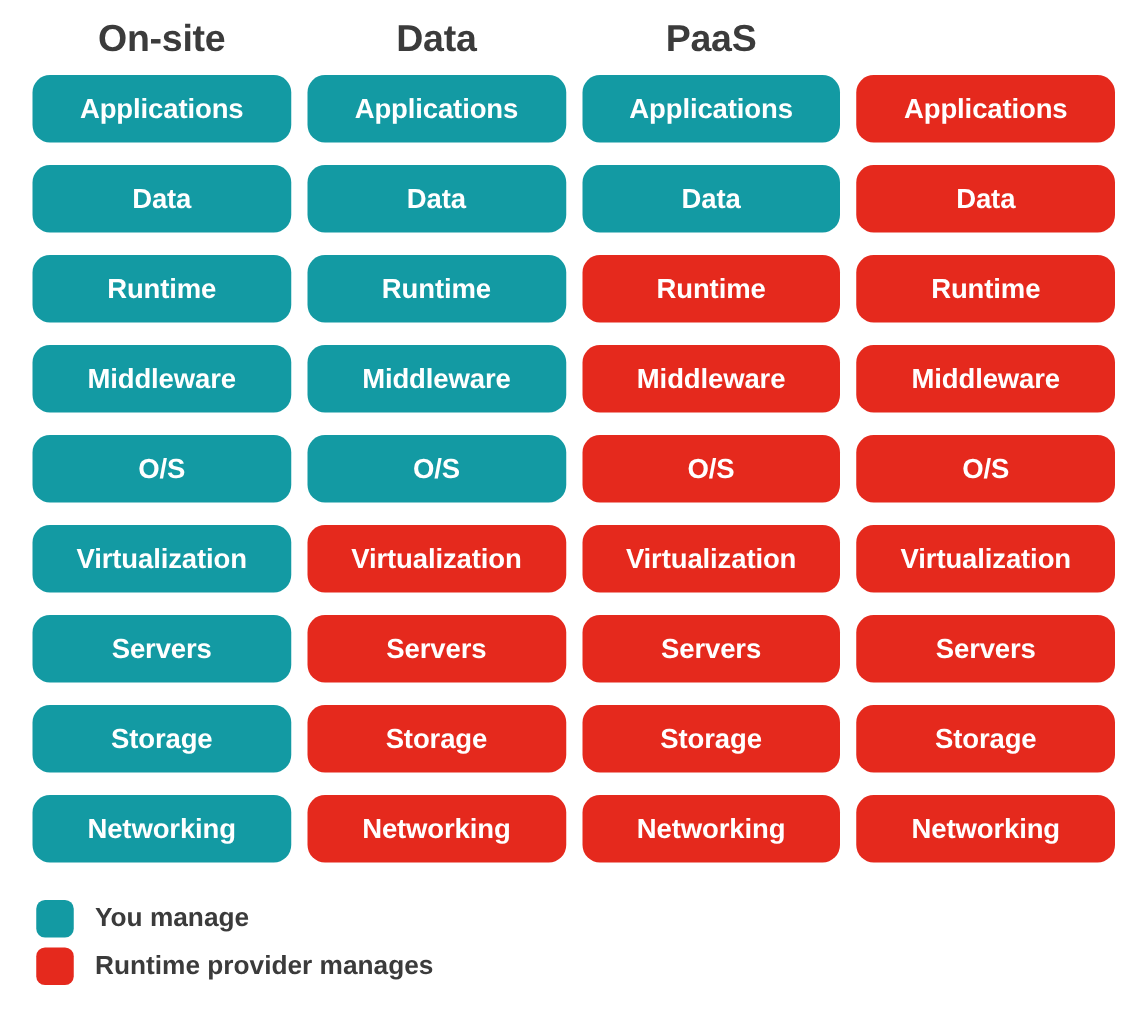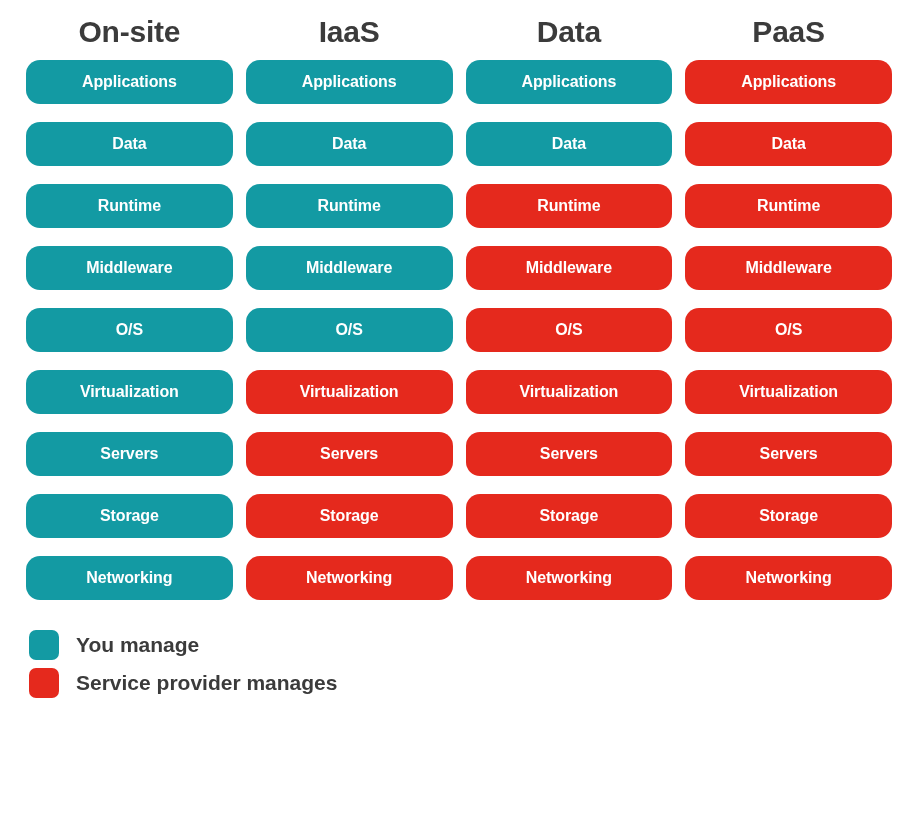--- a/index.html
+++ b/index.html
@@ -44,27 +44,27 @@
   .matrix {
     display: grid;
     grid-template-columns: repeat(4, 1fr);
     column-gap: 13px;
     row-gap: 18px;
   }
   .layer-row {
     display: contents;
   }
   .cell {
-    height: 44px;
+    height: 54px;
     border-radius: 14px;
     display: flex;
     align-items: center;
     justify-content: center;
     color: #ffffff;
-    font-size: 16px;
+    font-size: 22px;
     font-weight: bold;
     letter-spacing: -0.1px;
     white-space: nowrap;
     user-select: none;
   }
 
   
   .legend {
     margin-top: 26px;
     padding-left: 3px;
@@ -88,21 +88,20 @@
     white-space: nowrap;
   }
 </style>
 </head>
 <body style="background: rgb(255, 255, 255);">
 
 <div id="stack-diagram">
 
   <div class="header-row">
       <div class="col-header">On-site</div>
-      <div class="col-header">IaaS</div>
       <div class="col-header">Data</div>
       <div class="col-header">PaaS</div>
     </div>
 
   <div class="matrix">
       <div class="layer-row"><div class="cell" style="background: rgb(19, 154, 163); color: rgb(255, 255, 255);">Applications</div><div class="cell" style="background: rgb(19, 154, 163); color: rgb(255, 255, 255);">Applications</div><div class="cell" style="background: rgb(19, 154, 163); color: rgb(255, 255, 255);">Applications</div><div class="cell" style="background: rgb(229, 41, 29); color: rgb(255, 255, 255);">Applications</div></div>
       <div class="layer-row"><div class="cell" style="background: rgb(19, 154, 163); color: rgb(255, 255, 255);">Data</div><div class="cell" style="background: rgb(19, 154, 163); color: rgb(255, 255, 255);">Data</div><div class="cell" style="background: rgb(19, 154, 163); color: rgb(255, 255, 255);">Data</div><div class="cell" style="background: rgb(229, 41, 29); color: rgb(255, 255, 255);">Data</div></div>
       <div class="layer-row"><div class="cell" style="background: rgb(19, 154, 163); color: rgb(255, 255, 255);">Runtime</div><div class="cell" style="background: rgb(19, 154, 163); color: rgb(255, 255, 255);">Runtime</div><div class="cell" style="background: rgb(229, 41, 29); color: rgb(255, 255, 255);">Runtime</div><div class="cell" style="background: rgb(229, 41, 29); color: rgb(255, 255, 255);">Runtime</div></div>
       <div class="layer-row"><div class="cell" style="background: rgb(19, 154, 163); color: rgb(255, 255, 255);">Middleware</div><div class="cell" style="background: rgb(19, 154, 163); color: rgb(255, 255, 255);">Middleware</div><div class="cell" style="background: rgb(229, 41, 29); color: rgb(255, 255, 255);">Middleware</div><div class="cell" style="background: rgb(229, 41, 29); color: rgb(255, 255, 255);">Middleware</div></div>
       <div class="layer-row"><div class="cell" style="background: rgb(19, 154, 163); color: rgb(255, 255, 255);">O/S</div><div class="cell" style="background: rgb(19, 154, 163); color: rgb(255, 255, 255);">O/S</div><div class="cell" style="background: rgb(229, 41, 29); color: rgb(255, 255, 255);">O/S</div><div class="cell" style="background: rgb(229, 41, 29); color: rgb(255, 255, 255);">O/S</div></div>
@@ -112,17 +111,17 @@
       <div class="layer-row"><div class="cell" style="background: rgb(19, 154, 163); color: rgb(255, 255, 255);">Networking</div><div class="cell" style="background: rgb(229, 41, 29); color: rgb(255, 255, 255);">Networking</div><div class="cell" style="background: rgb(229, 41, 29); color: rgb(255, 255, 255);">Networking</div><div class="cell" style="background: rgb(229, 41, 29); color: rgb(255, 255, 255);">Networking</div></div>
     </div>
 
   <div class="legend">
       <div class="legend-item">
         <span class="legend-swatch" style="background: rgb(19, 154, 163);"></span>
         <span class="legend-label">You manage</span>
       </div>
       <div class="legend-item">
         <span class="legend-swatch" style="background: rgb(229, 41, 29);"></span>
-        <span class="legend-label">Service provider manages</span>
+        <span class="legend-label">Runtime provider manages</span>
       </div>
     </div>
 
 </div>
 
 </body></html>

